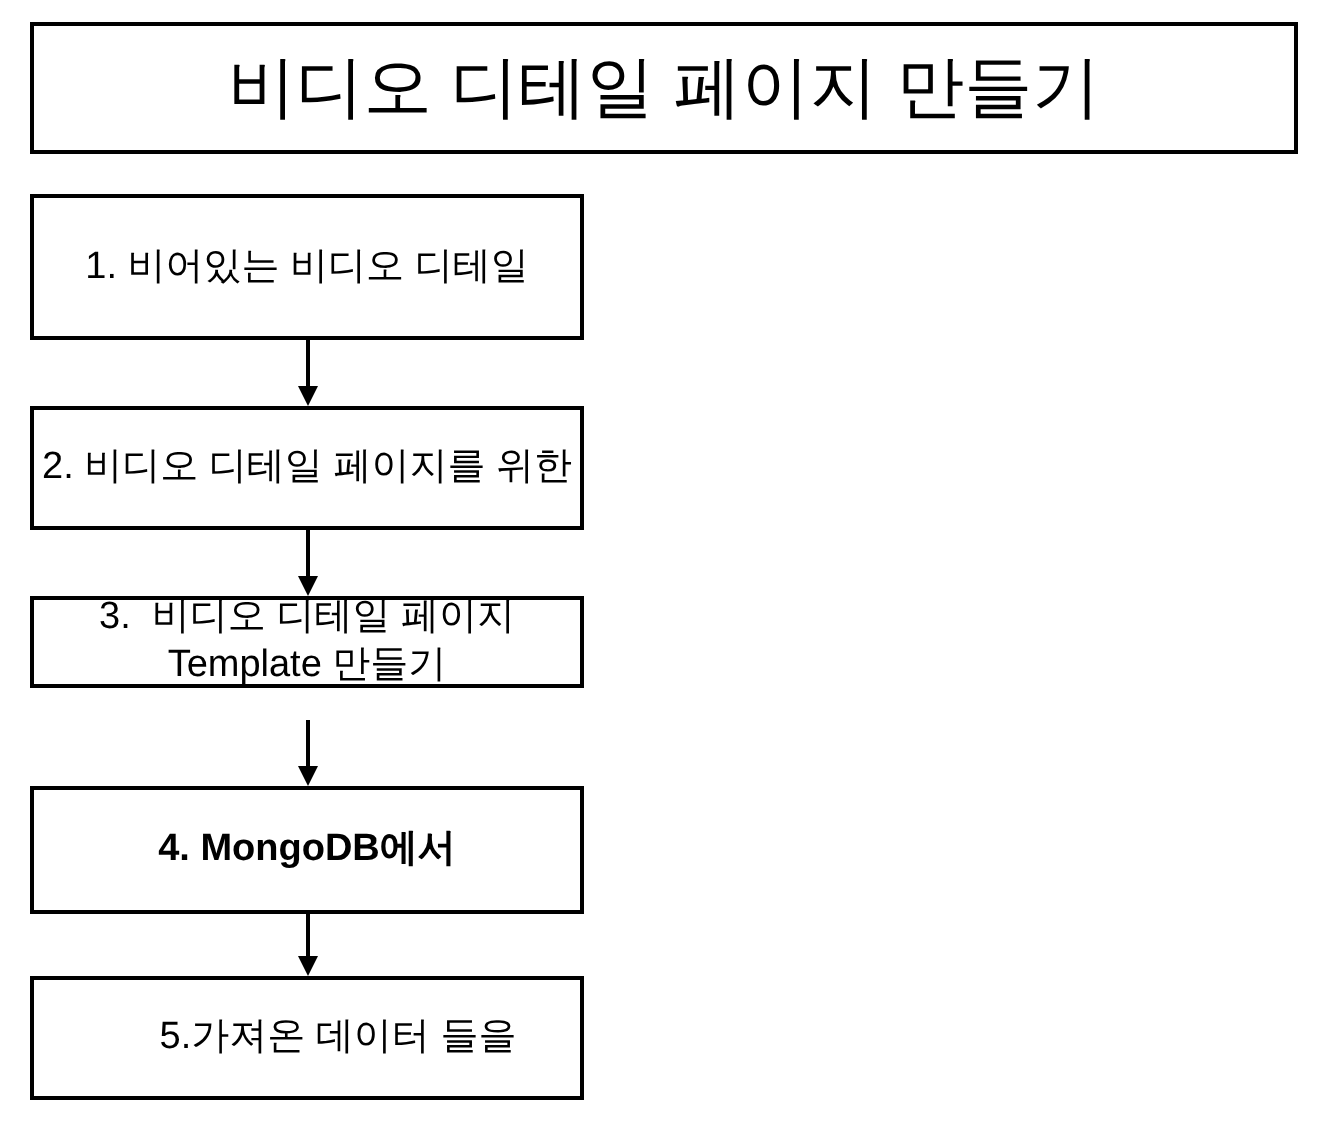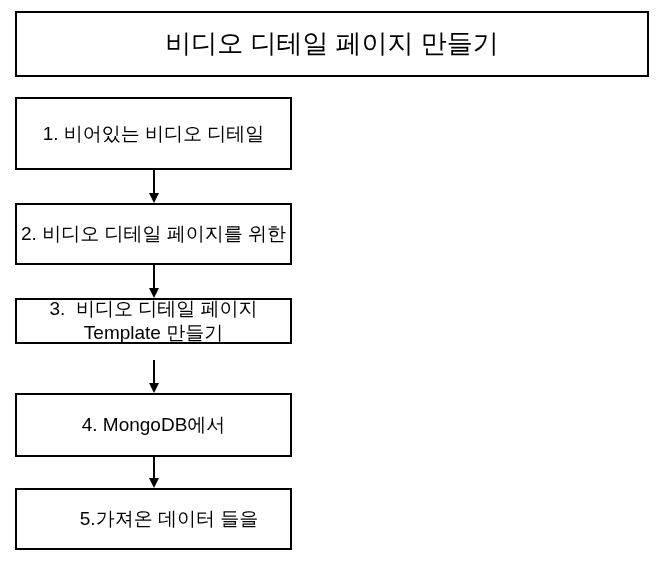--- a/index.html
+++ b/index.html
@@ -27,38 +27,38 @@
     justify-content: center;
     text-align: center;
   }
   .title-box {
     left: 15px;
     top: 11px;
     width: 634px;
     height: 66px;
   }
   .title-box .title-text {
-    font-size: 26px;
+    font-size: 34px;
     line-height: 1.2;
     white-space: pre-wrap;
     text-align: right;
   }
   .step-box {
     left: 15px;
     width: 277px;
     font-size: 19px;
     line-height: 1.26;
   }
   .step-box .line {
     white-space: pre-wrap;
   }
   #step-1 { top: 97px;  height: 73px; }
   #step-2 { top: 203px; height: 62px; text-align: right; }
   #step-3 { top: 298px; height: 46px; }
-  #step-4 { top: 393px; height: 64px; }
+  #step-4 { top: 393px; height: 64px; font-weight: bold; }
   #step-5 { top: 488px; height: 62px; padding-left: 31px; }
   .arrow {
     position: absolute;
     left: 148px;          
     width: 11px;
     display: flex;
     flex-direction: column;
     align-items: center;
   }
   #arrow-1 { top: 170px; height: 33px; }

